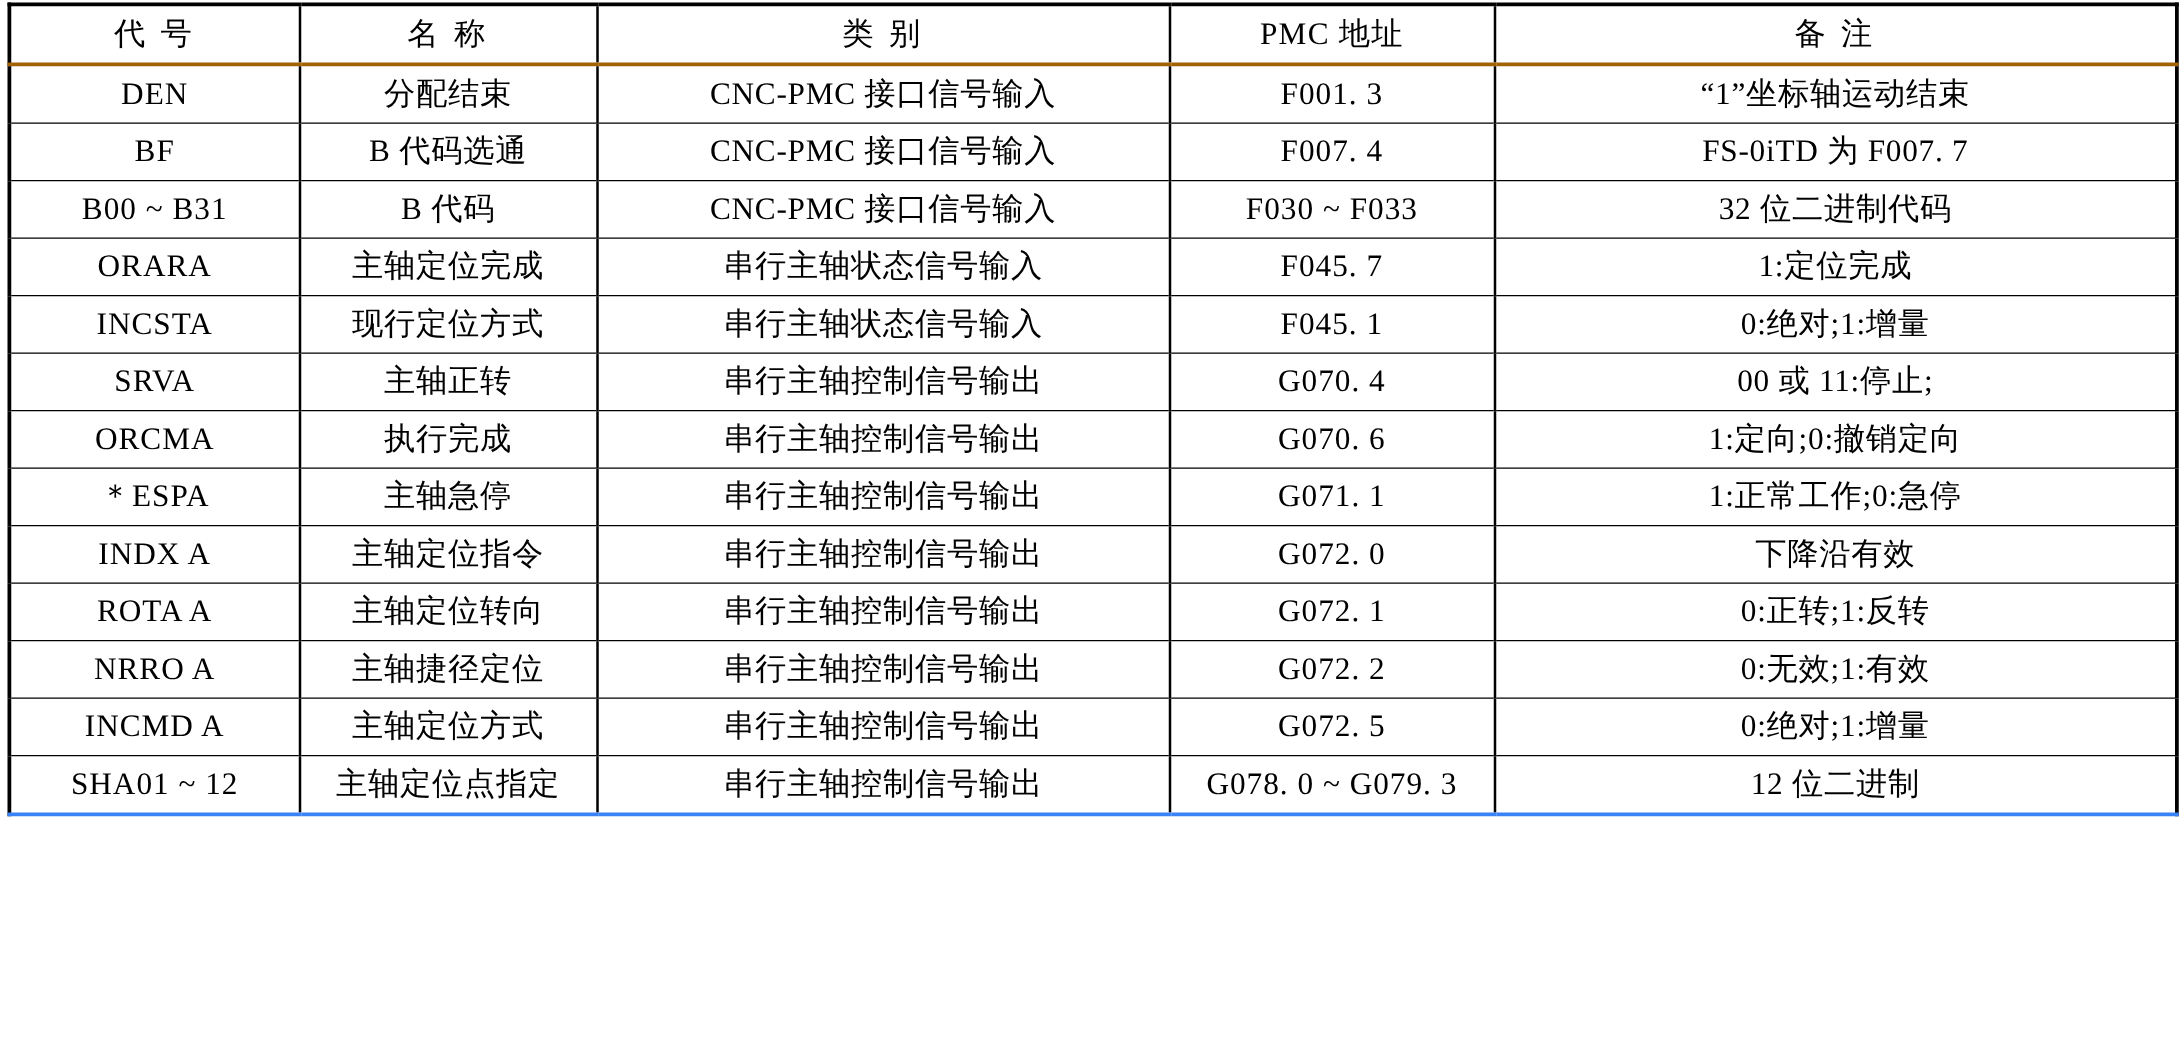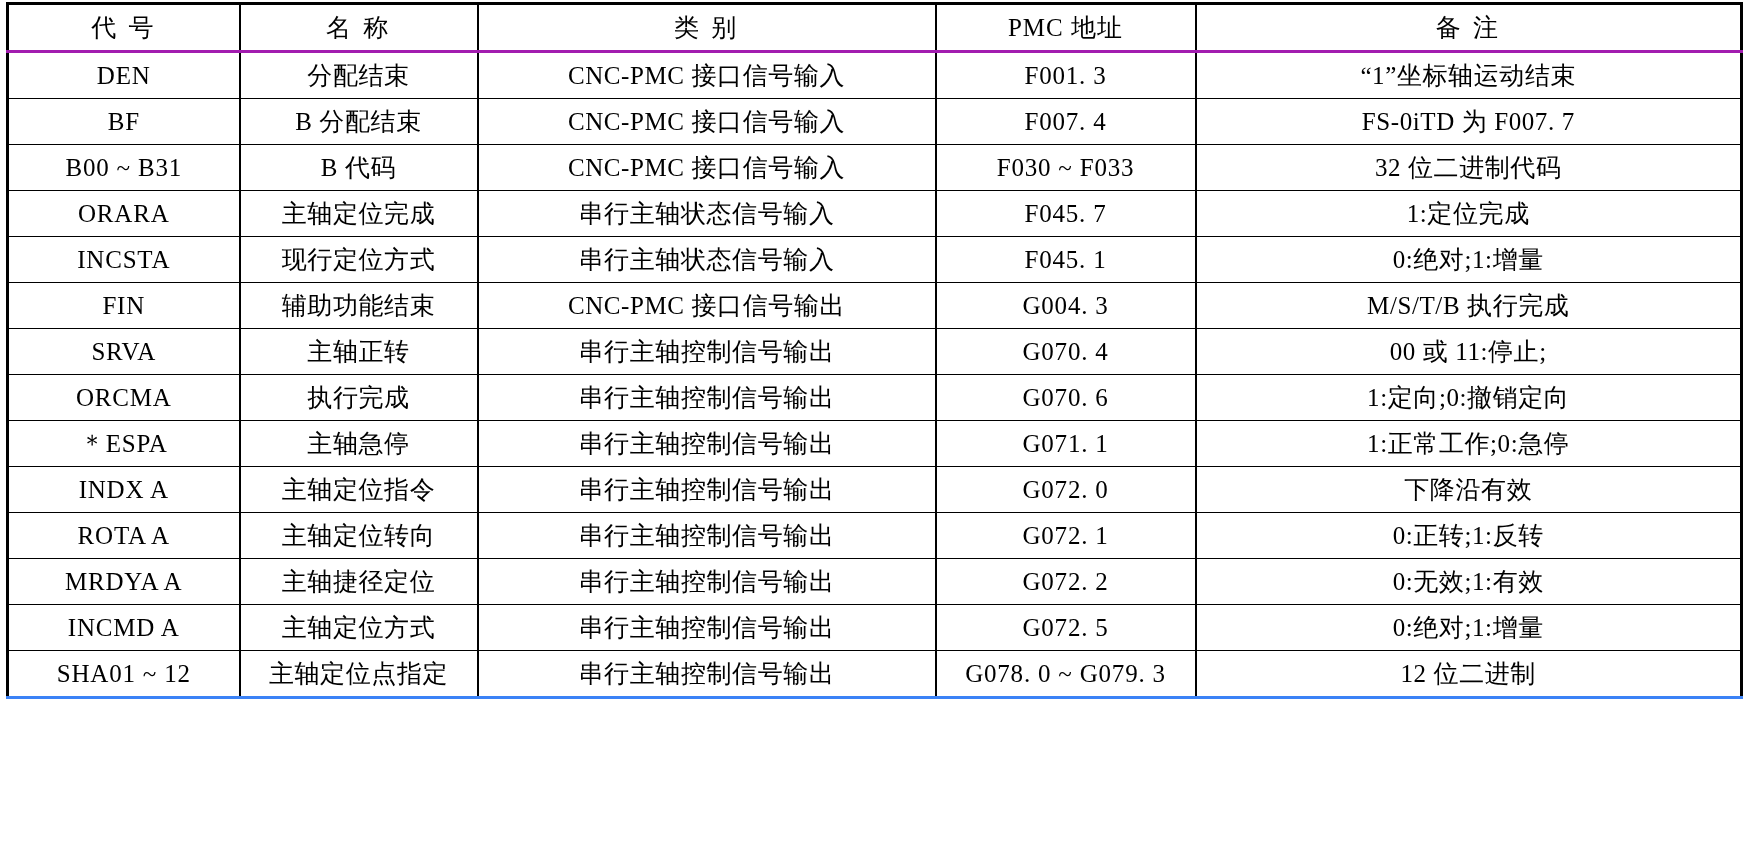--- a/index.html
+++ b/index.html
@@ -44,21 +44,21 @@
     font-weight: normal;
     font-size: 25px;
     line-height: 1.1;
     height: 45px;
     padding: 0 4px;
     white-space: nowrap;
     letter-spacing: 0.5px;
   }
   table.pmc-table tr.head th {
     border-top: 3px solid #000;
-    border-bottom: 3px solid #a21caf;
+    border-bottom: 3px solid #a16207;
     font-size: 25px;
     letter-spacing: 3px;
   }
   table.pmc-table tr.head th.h-addr {
     letter-spacing: 1px;
   }
   table.pmc-table tr:last-child td {
     border-bottom: 3px solid #3b82f6;
   }
   table.pmc-table td.code,
@@ -100,21 +100,21 @@
     <tbody>
         <tr>
           <td class="code">DEN</td>
           <td class="name">分配结束</td>
           <td class="cat">CNC-PMC 接口信号输入</td>
           <td class="addr">F001. 3</td>
           <td class="note">“1”坐标轴运动结束</td>
         </tr>
         <tr>
           <td class="code">BF</td>
-          <td class="name">B 分配结束</td>
+          <td class="name">B 代码选通</td>
           <td class="cat">CNC-PMC 接口信号输入</td>
           <td class="addr">F007. 4</td>
           <td class="note">FS-0iTD 为 F007. 7</td>
         </tr>
         <tr>
           <td class="code">B00 ~ B31</td>
           <td class="name">B 代码</td>
           <td class="cat">CNC-PMC 接口信号输入</td>
           <td class="addr">F030 ~ F033</td>
           <td class="note">32 位二进制代码</td>
@@ -125,27 +125,20 @@
           <td class="cat">串行主轴状态信号输入</td>
           <td class="addr">F045. 7</td>
           <td class="note">1:定位完成</td>
         </tr>
         <tr>
           <td class="code">INCSTA</td>
           <td class="name">现行定位方式</td>
           <td class="cat">串行主轴状态信号输入</td>
           <td class="addr">F045. 1</td>
           <td class="note">0:绝对;1:增量</td>
-        </tr>
-        <tr>
-          <td class="code">FIN</td>
-          <td class="name">辅助功能结束</td>
-          <td class="cat">CNC-PMC 接口信号输出</td>
-          <td class="addr">G004. 3</td>
-          <td class="note">M/S/T/B 执行完成</td>
         </tr>
         <tr>
           <td class="code">SRVA</td>
           <td class="name">主轴正转</td>
           <td class="cat">串行主轴控制信号输出</td>
           <td class="addr">G070. 4</td>
           <td class="note">00 或 11:停止;</td>
         </tr>
         <tr>
           <td class="code">ORCMA</td>
@@ -169,21 +162,21 @@
           <td class="note">下降沿有效</td>
         </tr>
         <tr>
           <td class="code">ROTA A</td>
           <td class="name">主轴定位转向</td>
           <td class="cat">串行主轴控制信号输出</td>
           <td class="addr">G072. 1</td>
           <td class="note">0:正转;1:反转</td>
         </tr>
         <tr>
-          <td class="code">MRDYA A</td>
+          <td class="code">NRRO A</td>
           <td class="name">主轴捷径定位</td>
           <td class="cat">串行主轴控制信号输出</td>
           <td class="addr">G072. 2</td>
           <td class="note">0:无效;1:有效</td>
         </tr>
         <tr>
           <td class="code">INCMD A</td>
           <td class="name">主轴定位方式</td>
           <td class="cat">串行主轴控制信号输出</td>
           <td class="addr">G072. 5</td>

